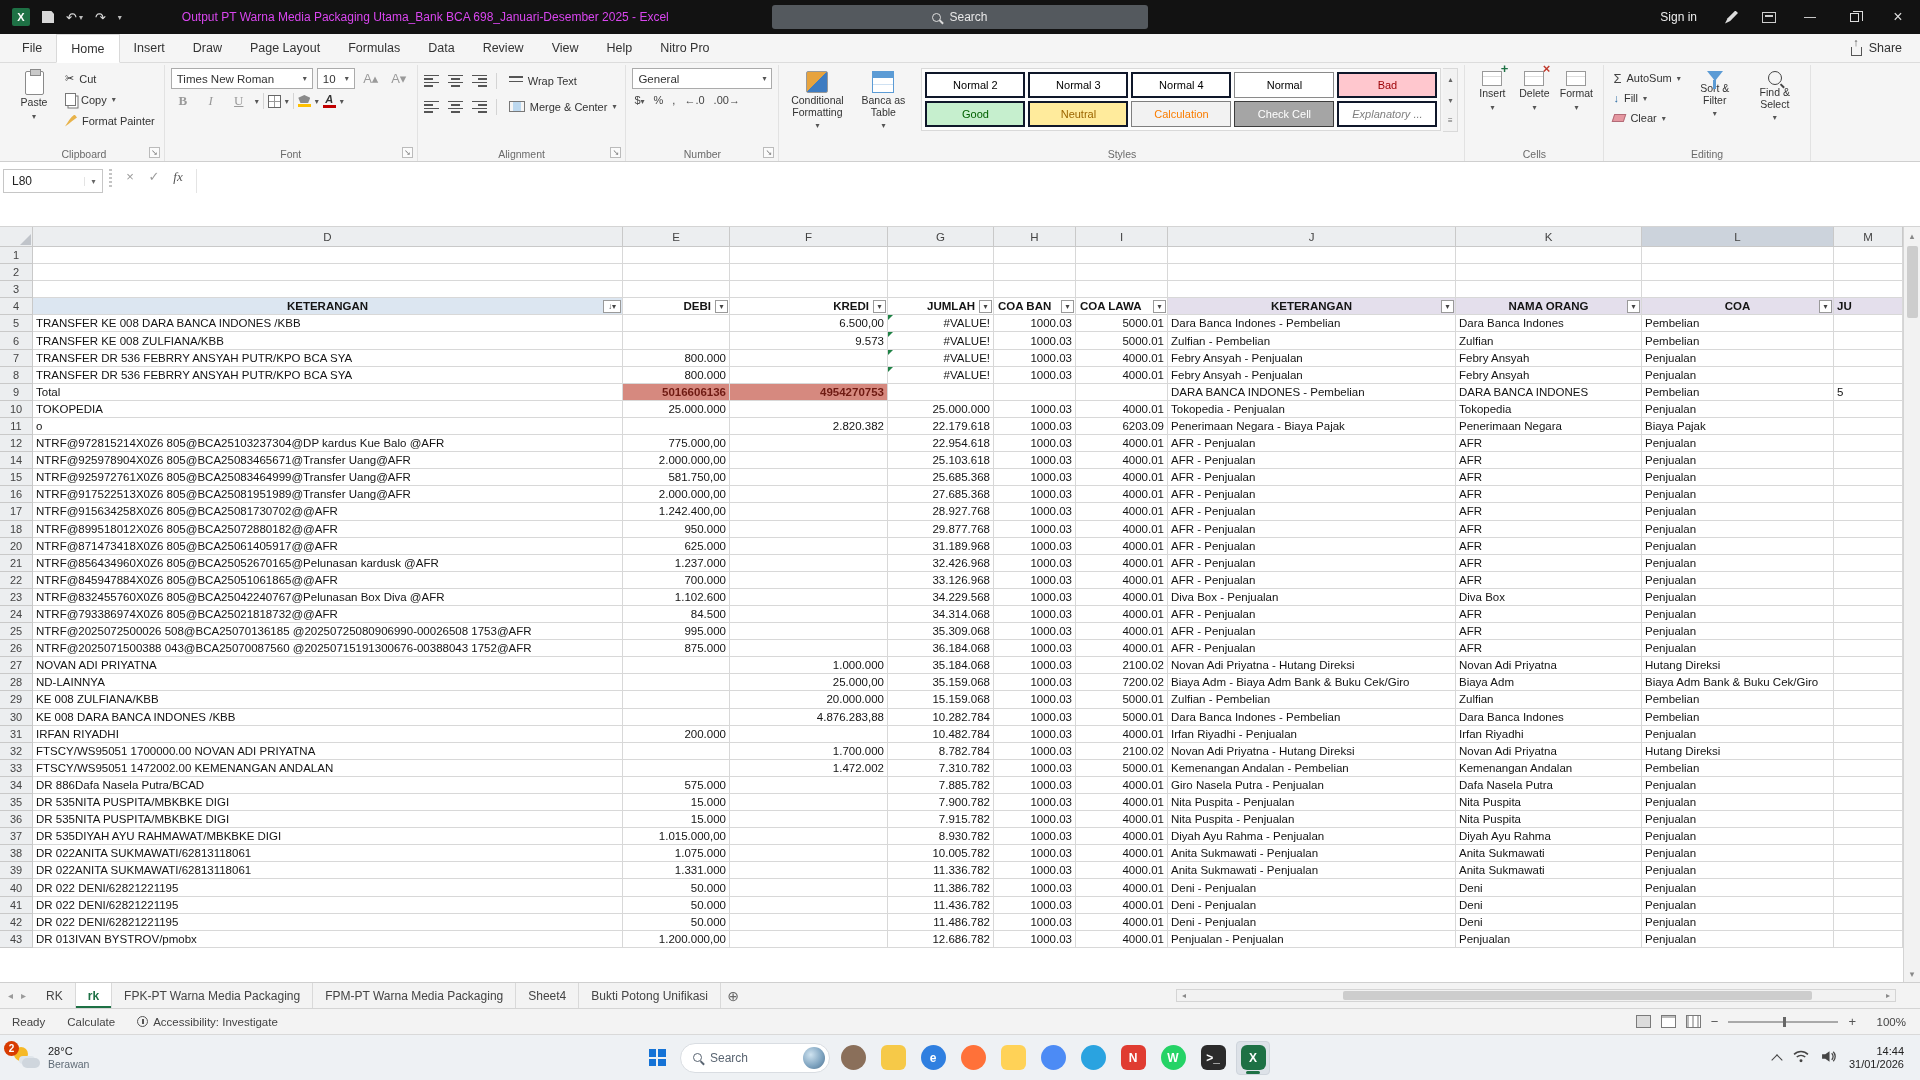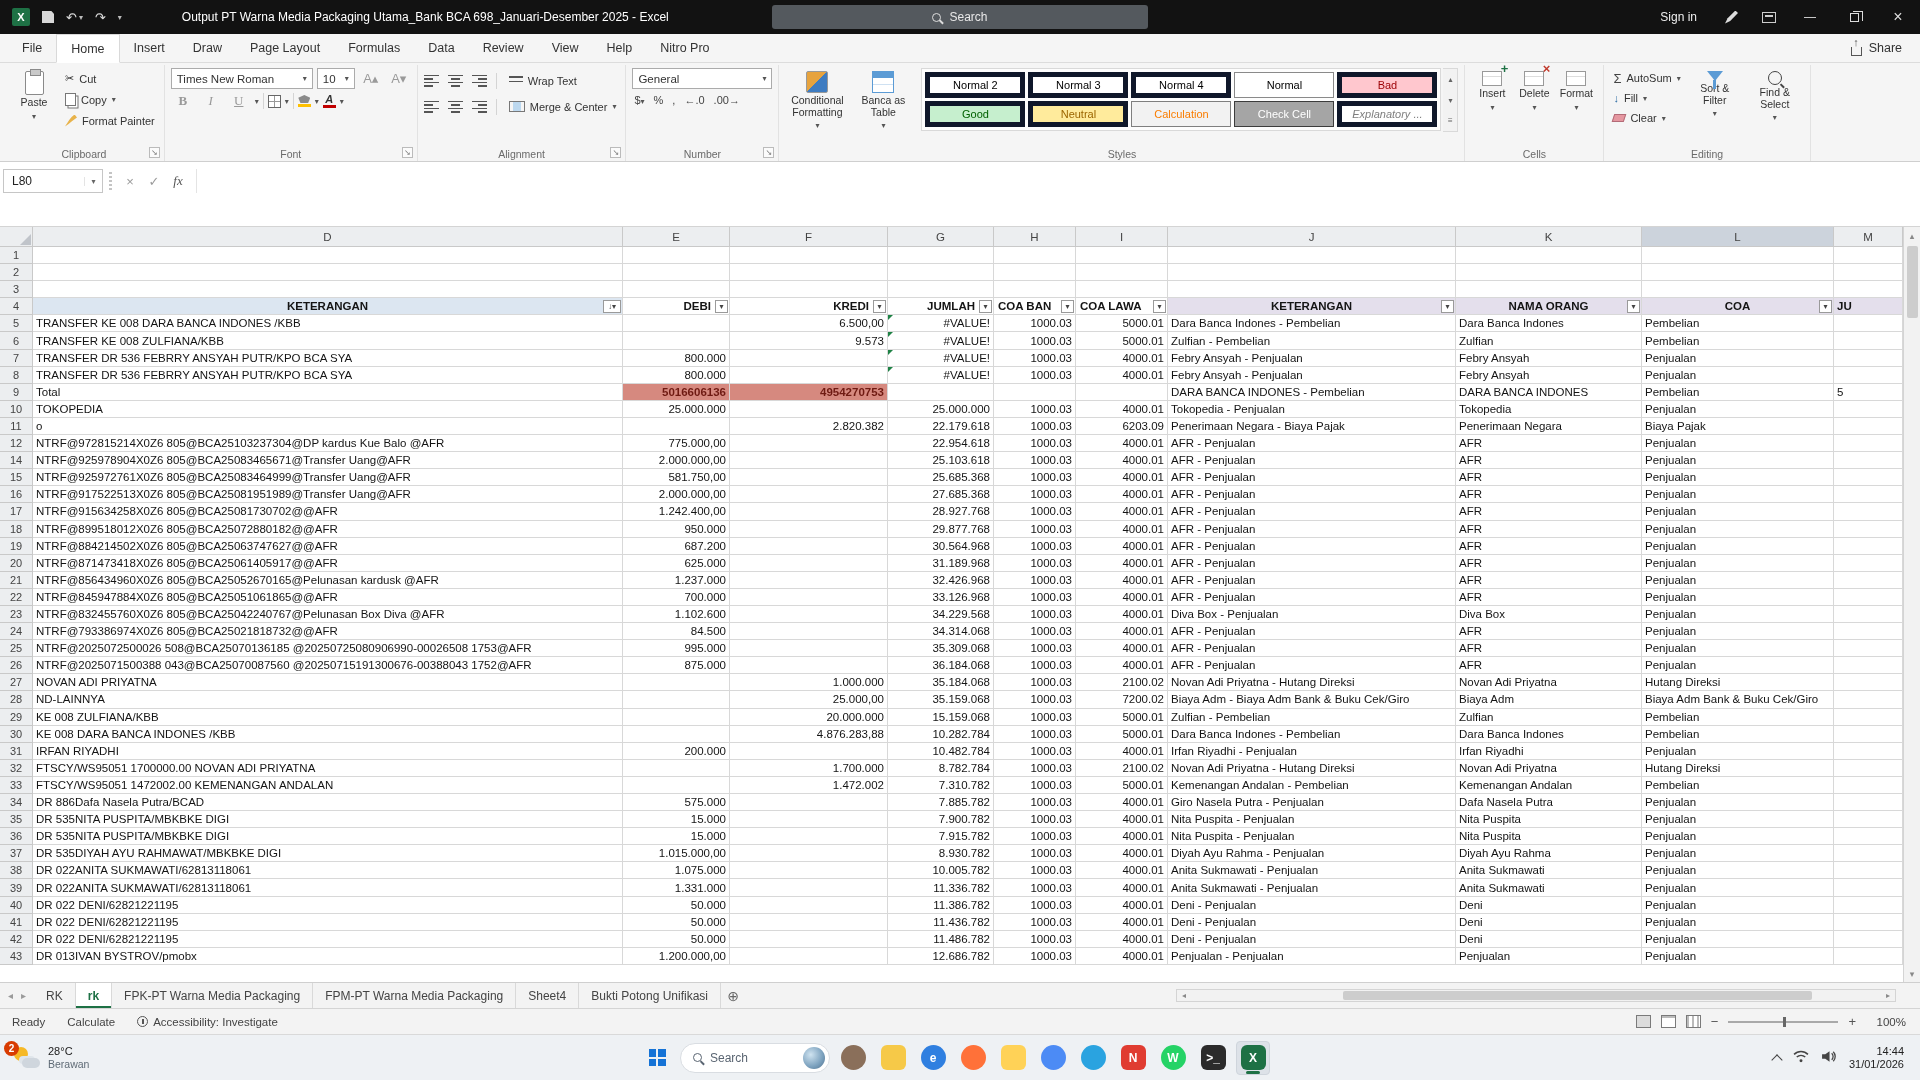--- a/index.html
+++ b/index.html
@@ -7,21 +7,21 @@
   body{font-family:"Liberation Sans",sans-serif}
   .screen{position:relative;width:1920px;height:1080px;margin:0 auto;background:#fff;overflow:hidden;font-size:12px;color:#222}
 
   
   .titlebar{height:34px;background:#121212;color:#eee;display:flex;align-items:center;position:relative}
   .qat{display:flex;align-items:center;gap:12px;padding:0 12px;font-size:13px;color:#ddd}
   .appic{width:18px;height:18px;background:#1e7145;color:#fff;font-size:11px;font-weight:700;display:flex;align-items:center;justify-content:center;border-radius:2px}
   .flop{width:12px;height:12px;background:#d8d8d8;clip-path:polygon(0 0,78% 0,100% 22%,100% 100%,0 100%)}
   .qicon{display:flex;align-items:center;gap:2px;color:#ddd}
   .qcaret{font-size:8px;color:#bbb}
-  .title{font-size:12px;color:#ffffff;margin-left:48px;white-space:nowrap}
+  .title{font-size:12px;color:#d946ef;margin-left:48px;white-space:nowrap}
   .tsearch{position:absolute;left:50%;top:5px;transform:translateX(-50%);width:376px;height:24px;background:#54595e;border-radius:3px;color:#e8e8e8;display:flex;align-items:center;justify-content:center;gap:8px;font-size:12px}
   .mag{width:9px;height:9px;border:1.5px solid #ddd;border-radius:50%;position:relative;display:inline-block}
   .mag::after{content:"";position:absolute;width:5px;height:1.5px;background:#ddd;transform:rotate(45deg);right:-4px;bottom:-2px}
   .mag.grey{border-color:#5a6572}.mag.grey::after{background:#5a6572}
   .mag.dark{border-color:#444}.mag.dark::after{background:#444}
   .tright{margin-left:auto;display:flex;align-items:center;height:100%;font-size:12px}
   .signin{padding:0 16px}
   .pen{width:13px;height:13px;background:#ddd;clip-path:polygon(0 100%,20% 60%,80% 0,100% 20%,40% 80%);margin:0 12px}
   .ribdisp{width:14px;height:11px;border:1px solid #ccc;margin:0 12px;position:relative}
   .ribdisp::after{content:"";position:absolute;left:2px;top:2px;right:2px;height:2px;background:#ccc}
@@ -74,40 +74,40 @@
   .bars i:nth-child(even){width:60%}
   .a-left{align-items:flex-start}.a-center{align-items:center}.a-right{align-items:flex-end}
   .ic-wrap{width:14px;height:9px;background:repeating-linear-gradient(#555 0 1.5px,transparent 1.5px 4.5px)}
   .ic-merge{width:16px;height:11px;border:1px solid #777;background:linear-gradient(#bcd8ef,#bcd8ef) center/8px 100% no-repeat}
   .g-num .gbody{flex-direction:column;gap:5px}
   .numicons{display:flex;align-items:center;gap:9px;font-size:11px;color:#444;padding-left:2px}
   .g-styles .gbody{align-items:flex-start;gap:2px}
   .ic-cf{width:22px;height:22px;border:1px solid #999;border-radius:2px;background:linear-gradient(135deg,#e7a33e 50%,#3e7cc1 50%)}
   .ic-ft{width:22px;height:22px;border:1px solid #5b9bd5;background:linear-gradient(#5b9bd5 0 6px,transparent 6px),linear-gradient(#cfe1f2,#cfe1f2) 0 12px/100% 1px no-repeat,#fff}
   .gallery{display:grid;grid-template-columns:repeat(5,100px);grid-auto-rows:26px;gap:3px;background:#fdfdfd;border:1px solid #d9d9d9;padding:3px;margin-left:4px}
-  .sgal{display:flex;align-items:center;justify-content:center;font-size:11px;border:5px solid #0f172a;background:#fff;overflow:hidden;white-space:nowrap}
+  .sgal{display:flex;align-items:center;justify-content:center;font-size:11px;border:2px solid #0f172a;background:#fff;overflow:hidden;white-space:nowrap}
   .sgal.sel{border:1px solid #8a8a8a;box-shadow:inset 0 0 0 1px #fff}
   .galscroll{display:flex;flex-direction:column;width:15px;border:1px solid #d9d9d9;border-left:none;height:64px;background:#f2f2f2;font-size:8px;color:#666}
   .galscroll span{flex:1;display:flex;align-items:center;justify-content:center}
   .g-cells .bigbtn{width:42px}
   .ic-cells{width:20px;height:15px;border:1px solid #999;background:linear-gradient(#ddd,#ddd) 0 4px/100% 1px no-repeat,#fff;position:relative}
   .ic-cells.ins::after{content:"+";position:absolute;top:-9px;right:-7px;color:#1e7145;font-weight:700;font-size:13px}
   .ic-cells.del::after{content:"×";position:absolute;top:-9px;right:-7px;color:#c0392b;font-weight:700;font-size:13px}
   .g-edit .gbody{gap:2px}
   .editcol{display:flex;flex-direction:column}
   .editcol .smallbtn{height:20px}
   .sigma{font-size:13px;color:#444}
   .fillarrow{font-size:11px;color:#2e6da4}
   .ic-eraser{width:12px;height:8px;background:#e597a0;border:1px solid #b36b77;transform:skewX(-18deg)}
   .ic-funnel{width:0;height:0;border-left:8px solid transparent;border-right:8px solid transparent;border-top:10px solid #5b9bd5;position:relative}
   .ic-funnel::after{content:"";position:absolute;left:-1.5px;top:-1px;width:3px;height:9px;background:#5b9bd5}
   .g-edit .bigbtn{width:58px}
 
   
-  .fbar{height:40px;background:#fff;display:flex;align-items:center;padding:7px 3px 9px 3px}
+  .fbar{height:40px;background:#fff;display:flex;align-items:flex-start;padding:7px 3px 9px 3px}
   .namebox{width:100px;height:24px;border:1px solid #c6c6c6;display:flex;align-items:center;background:#fff}
   .nb-text{flex:1;padding-left:8px;font-size:12px}
   .nb-caret{width:18px;text-align:center;color:#666;border-left:1px solid #e4e4e4;font-size:8px}
   .fdots{width:3px;height:18px;margin:0 6px;background:repeating-linear-gradient(#c4c4c4 0 2px,transparent 2px 4px)}
   .fbtn{width:24px;text-align:center;color:#9a9a9a;font-size:13px}
   .fxi{font-family:"Liberation Serif",serif;font-style:italic;color:#555}
   .finput{flex:1;height:24px;border-left:1px solid #e4e4e4;margin-left:6px}
   .underbar{height:24px;background:#fff}
 
   
@@ -739,33 +739,20 @@
             <td class="c-f"></td>
             <td class="c-g">29.877.768</td>
             <td class="c-h">1000.03</td>
             <td class="c-i">4000.01</td>
             <td class="c-j">AFR - Penjualan</td>
             <td class="c-k">AFR</td>
             <td class="c-l">Penjualan</td>
             <td class="c-m"></td>
           </tr>
           <tr>
-            <th class="rownum">19</th>
-            <td class="c-d">NTRF@884214502X0Z6 805@BCA25063747627@@AFR</td>
-            <td class="c-e">687.200</td>
-            <td class="c-f"></td>
-            <td class="c-g">30.564.968</td>
-            <td class="c-h">1000.03</td>
-            <td class="c-i">4000.01</td>
-            <td class="c-j">AFR - Penjualan</td>
-            <td class="c-k">AFR</td>
-            <td class="c-l">Penjualan</td>
-            <td class="c-m"></td>
-          </tr>
-          <tr>
             <th class="rownum">20</th>
             <td class="c-d">NTRF@871473418X0Z6 805@BCA25061405917@@AFR</td>
             <td class="c-e">625.000</td>
             <td class="c-f"></td>
             <td class="c-g">31.189.968</td>
             <td class="c-h">1000.03</td>
             <td class="c-i">4000.01</td>
             <td class="c-j">AFR - Penjualan</td>
             <td class="c-k">AFR</td>
             <td class="c-l">Penjualan</td>

